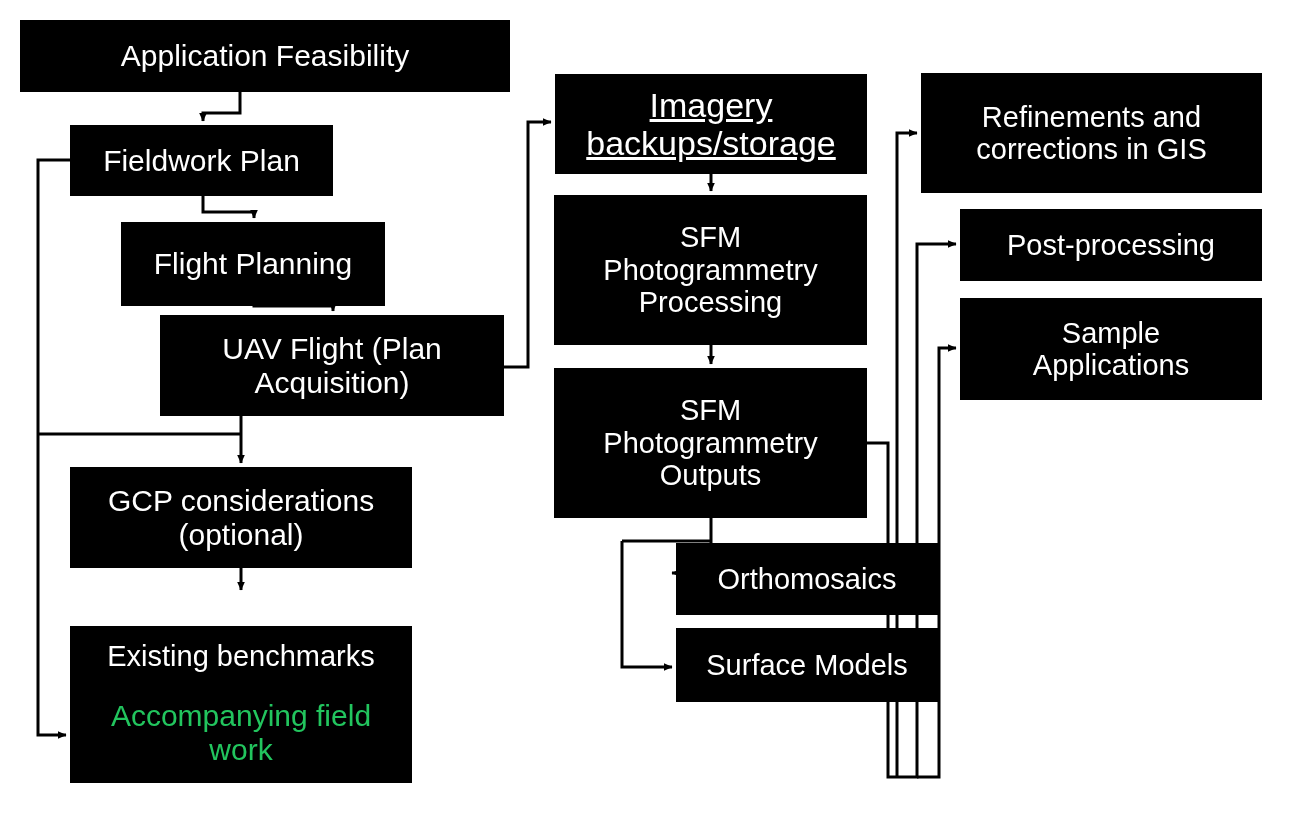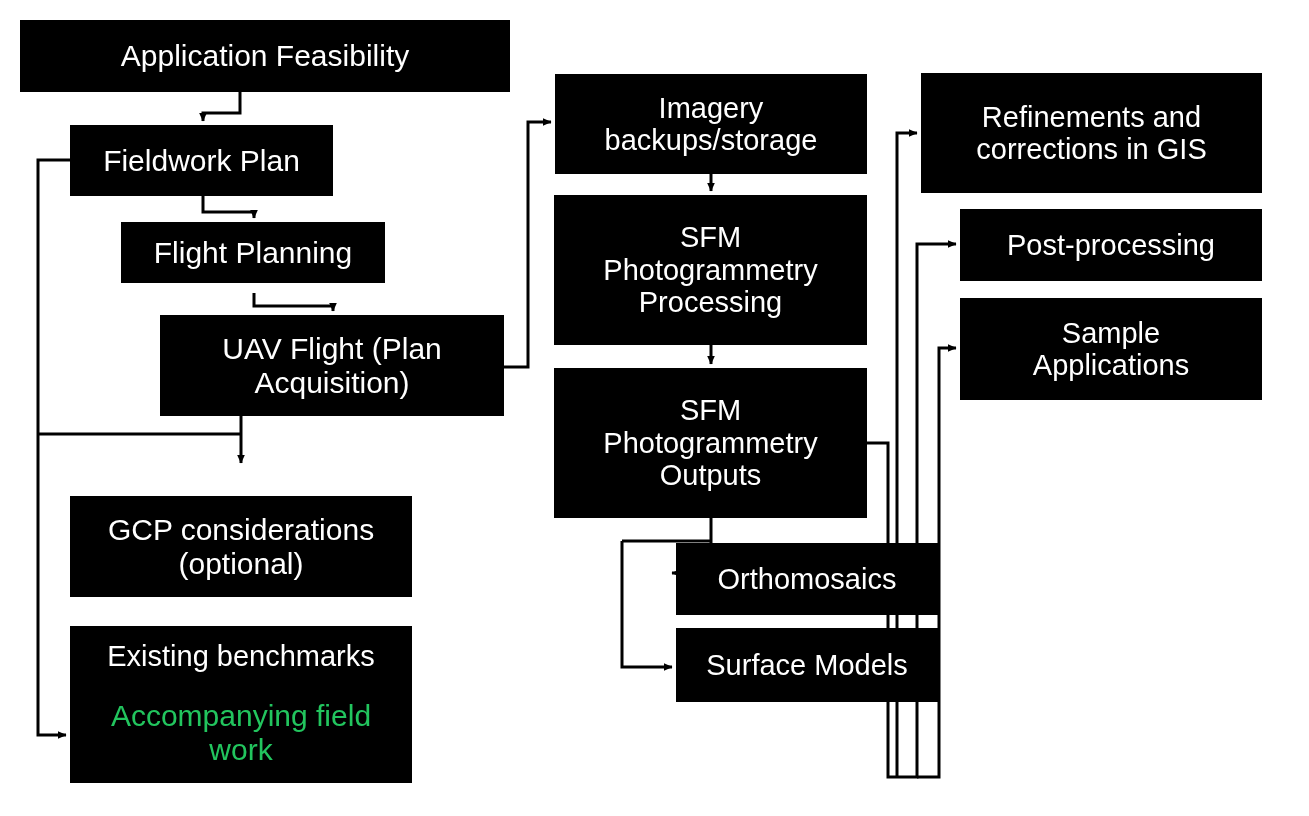--- a/index.html
+++ b/index.html
@@ -79,29 +79,29 @@
 
     <path d="M897,777 L897,133 L917,133" fill="none" stroke="#000000" stroke-width="3" marker-end="url(#arrowhead)"></path>
 
     <path d="M897,777 L917,777 L917,244 L956,244" fill="none" stroke="#000000" stroke-width="3" marker-end="url(#arrowhead)"></path>
 
     <path d="M917,777 L939,777 L939,348 L956,348" fill="none" stroke="#000000" stroke-width="3" marker-end="url(#arrowhead)"></path>
   </svg>
 
   <div class="node" style="left: 20px; top: 20px; width: 490px; height: 72px; font-size: 30px; background: rgb(0, 0, 0); color: rgb(255, 255, 255);">Application Feasibility</div>
   <div class="node" style="left: 70px; top: 125px; width: 263px; height: 71px; font-size: 30px; background: rgb(0, 0, 0); color: rgb(255, 255, 255);">Fieldwork Plan</div>
-  <div class="node" style="left: 121px; top: 222px; width: 264px; height: 61px; font-size: 30px; background: rgb(0, 0, 0); color: rgb(255, 255, 255);">Flight Planning</div>
+  <div class="node" style="left: 121px; top: 222px; width: 264px; height: 84px; font-size: 30px; background: rgb(0, 0, 0); color: rgb(255, 255, 255);">Flight Planning</div>
   <div class="node" style="left: 160px; top: 315px; width: 344px; height: 101px; font-size: 30px; background: rgb(0, 0, 0); color: rgb(255, 255, 255);">UAV Flight (Plan
 Acquisition)</div>
-  <div class="node" style="left: 70px; top: 467px; width: 342px; height: 101px; font-size: 30px; background: rgb(0, 0, 0); color: rgb(255, 255, 255); margin-top: 29px;">GCP considerations
+  <div class="node" style="left: 70px; top: 467px; width: 342px; height: 101px; font-size: 30px; background: rgb(0, 0, 0); color: rgb(255, 255, 255);">GCP considerations
 (optional)</div>
   <div class="node" style="left: 70px; top: 594px; width: 342px; height: 60px; font-size: 29px; background: rgb(0, 0, 0); color: rgb(255, 255, 255); margin-top: 32px;">Existing benchmarks</div>
   <div class="node" style="left: 70px; top: 682px; width: 342px; height: 101px; font-size: 30px; background: rgb(0, 0, 0); color: #22c55e;">Accompanying field
 work</div>
-  <div class="node" style="left: 555px; top: 74px; width: 312px; height: 100px; font-size: 29px; background: rgb(0, 0, 0); color: rgb(255, 255, 255);">Imagery
+  <div class="node" style="left: 555px; top: 74px; width: 312px; height: 100px; font-size: 34px; background: rgb(0, 0, 0); color: rgb(255, 255, 255); text-decoration: underline;">Imagery
 backups/storage</div>
   <div class="node" style="left: 554px; top: 195px; width: 313px; height: 150px; font-size: 29px; background: rgb(0, 0, 0); color: rgb(255, 255, 255);">SFM
 Photogrammetry
 Processing</div>
   <div class="node" style="left: 554px; top: 368px; width: 313px; height: 150px; font-size: 29px; background: rgb(0, 0, 0); color: rgb(255, 255, 255);">SFM
 Photogrammetry
 Outputs</div>
   <div class="node" style="left: 676px; top: 543px; width: 262px; height: 72px; font-size: 29px; background: rgb(0, 0, 0); color: rgb(255, 255, 255);">Orthomosaics</div>
   <div class="node" style="left: 676px; top: 628px; width: 262px; height: 74px; font-size: 29px; background: rgb(0, 0, 0); color: rgb(255, 255, 255);">Surface Models</div>
   <div class="node" style="left: 921px; top: 73px; width: 341px; height: 120px; font-size: 29px; background: rgb(0, 0, 0); color: rgb(255, 255, 255);">Refinements and

